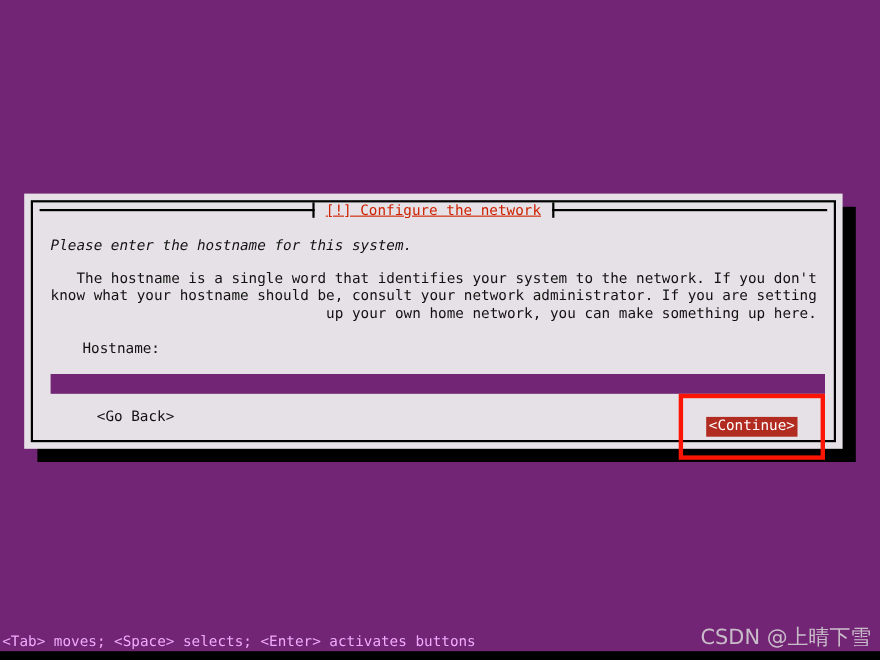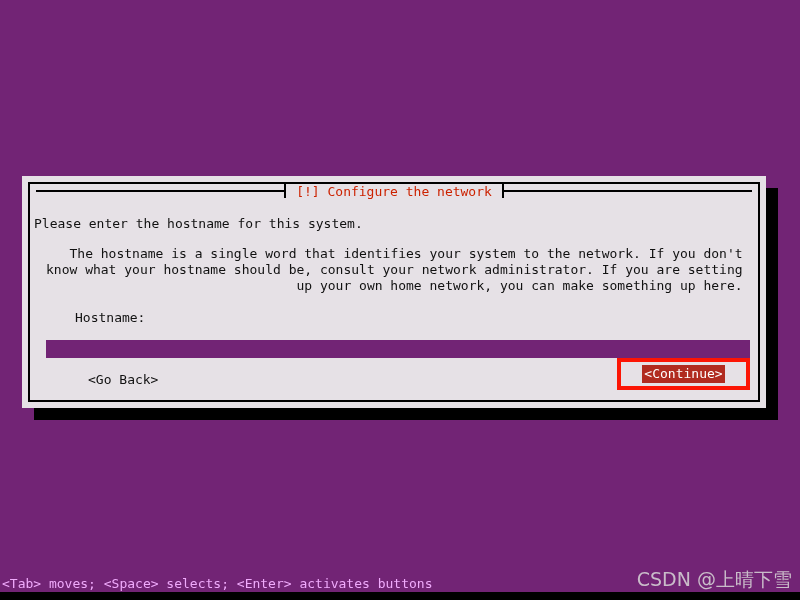--- a/index.html
+++ b/index.html
@@ -72,31 +72,32 @@
   .title-rule.right::before { left: 0; }
   #title-text {
     flex: 0 0 auto;
     color: #cc2200;
     font-size: 13px;
     line-height: 13px;
     padding: 0 10px;
     background: #e6e1e6;
     white-space: pre;
     letter-spacing: 0px;
+    text-decoration: underline;
   }
 
   
   .body-text {
     position: absolute;
     color: #111111;
     font-size: 13px;
     line-height: 16px;
     white-space: pre;
   }
-  #intro-line  { left: 4px; top: 32px; }
+  #intro-line  { left: 16px; top: 32px; font-style: italic; }
   #para-block  { left: 16px; top: 62px; text-align: right; }
   #hostname-label { left: 16px; top: 126px; padding-left: 29px; }
 
   
   #hostname-field {
     position: absolute;
     left: 16px;
     top: 156px;
     width: 704px;
     height: 18px;
@@ -116,21 +117,21 @@
     color: #111111;
     font-size: 13px;
     line-height: 16px;
     white-space: pre;
   }
   #continue-wrap {
     position: absolute;
     left: 587px;
     top: 174px;
     width: 133px;
-    height: 32px;
+    height: 60px;
     border: 4px solid #fc1505;
     box-sizing: border-box;
     display: flex;
     align-items: center;
     justify-content: center;
   }
   #continue-button {
     background: #b12b20;
     color: #ffffff;
     font-size: 13px;

